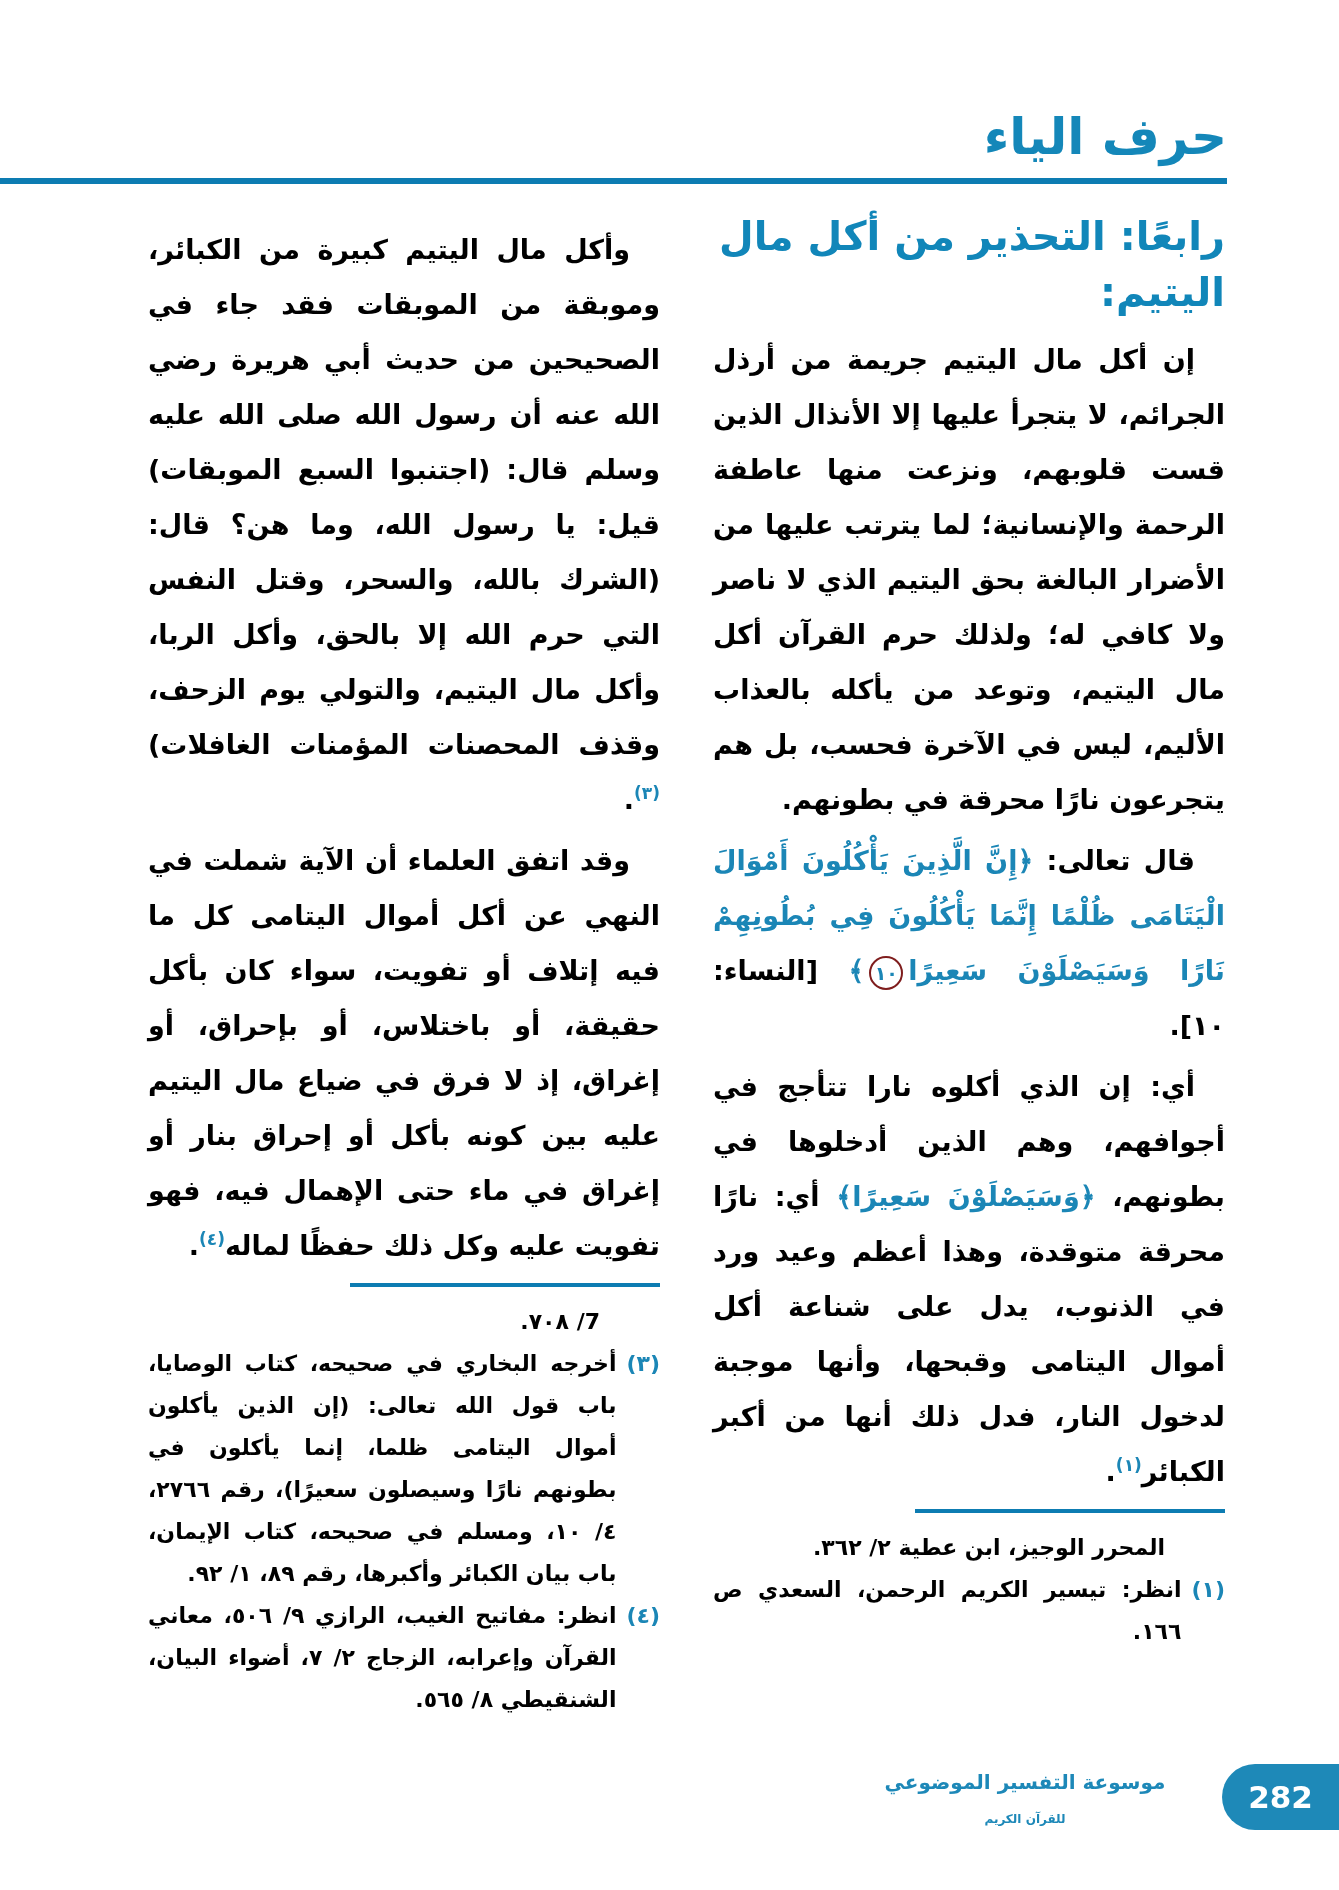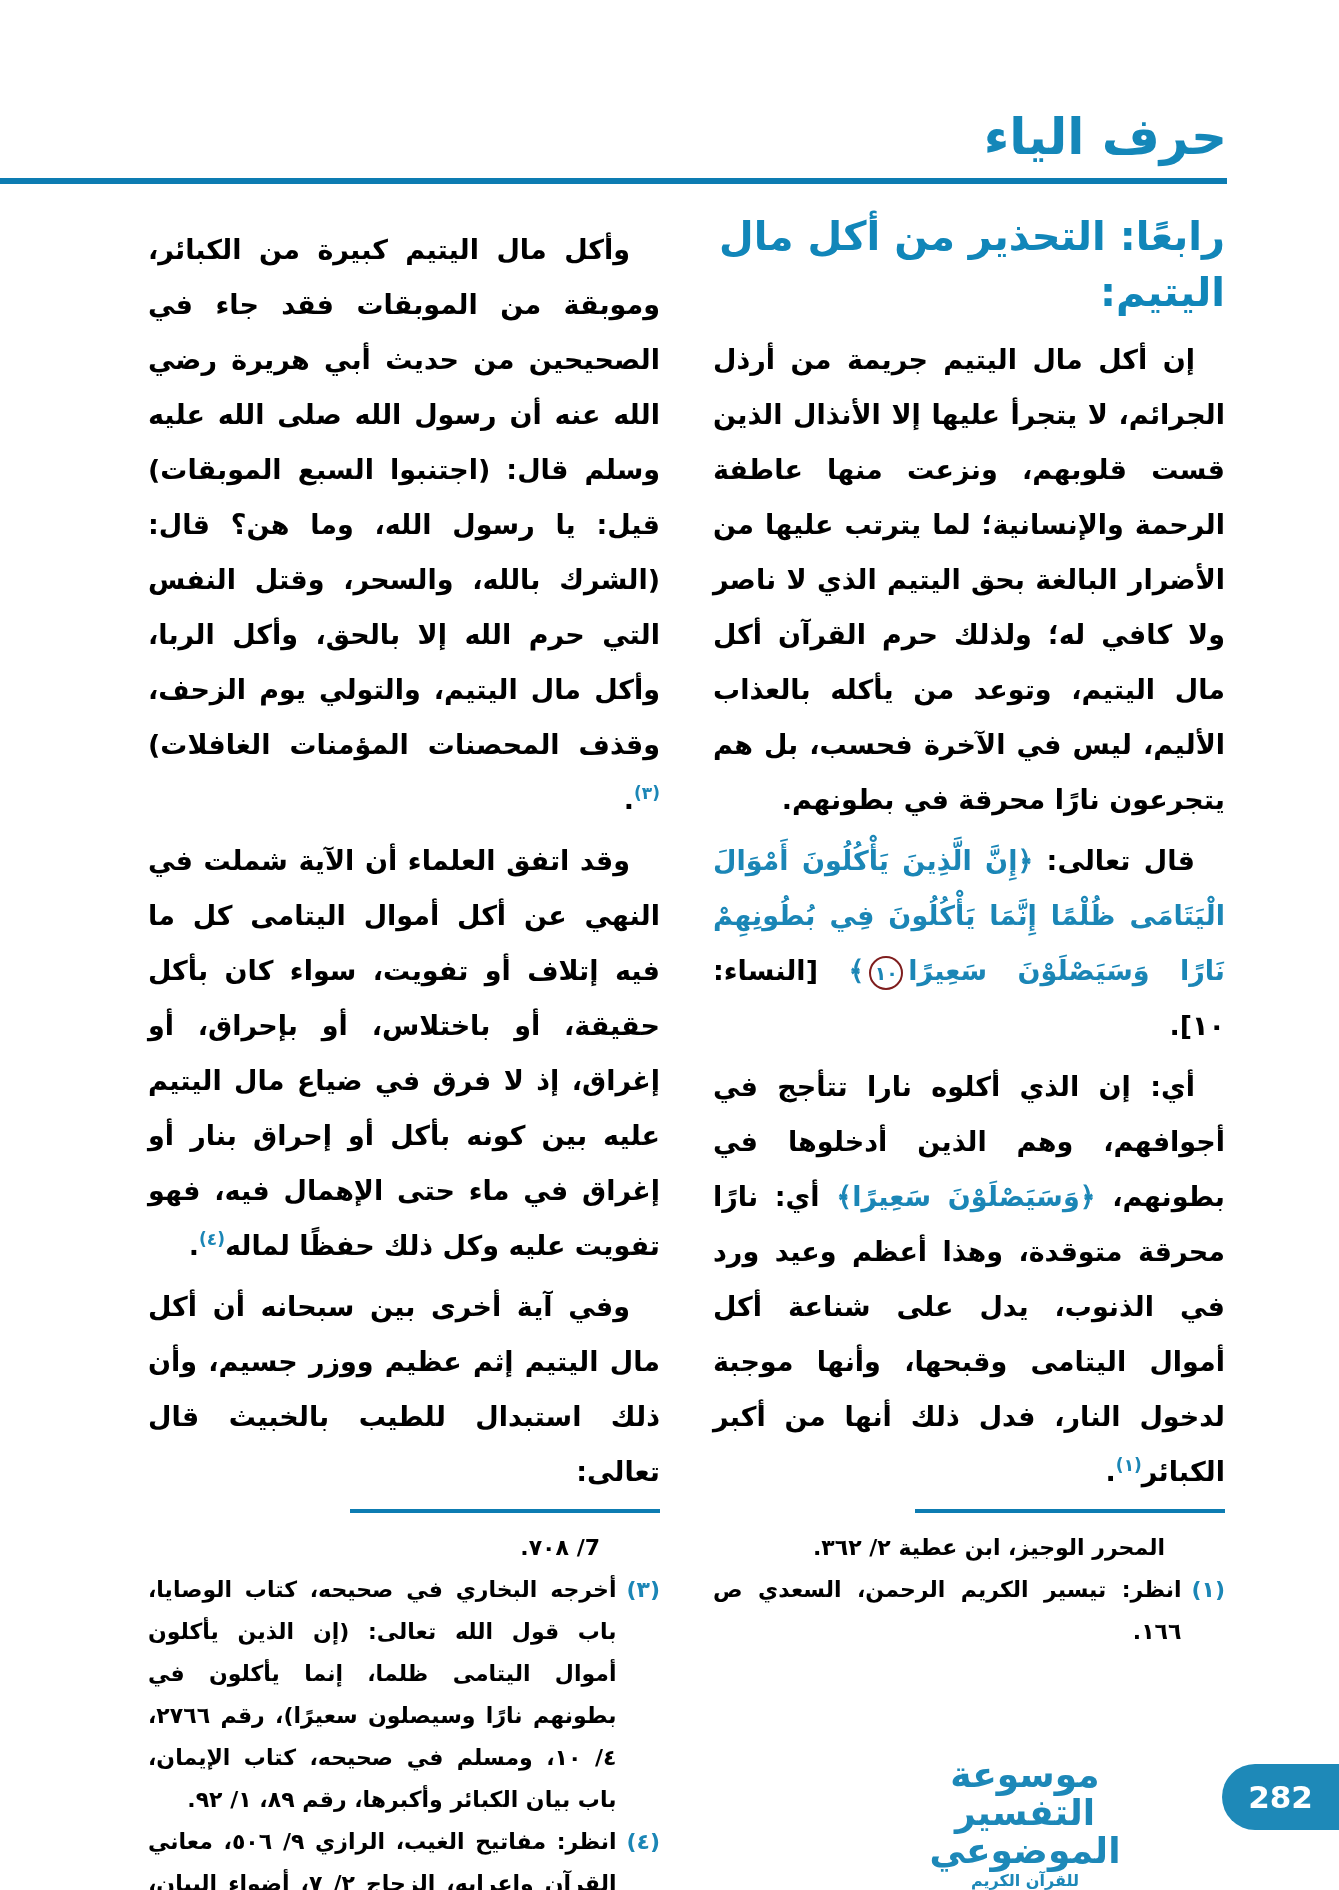--- a/index.html
+++ b/index.html
@@ -49,22 +49,22 @@
   .footnotes{font-size:22px;line-height:42px;font-weight:bold;}
   .fn-cont{text-align:left;padding-right:60px;text-align:right;padding-left:26px;}
   .fnote{display:flex;gap:10px;align-items:flex-start;}
   .fn-num{color:#1b86b6;white-space:nowrap;}
   .fn-text{flex:1;text-align:justify;}
   
   .pub-logo{
     position:absolute;top:1756px;left:880px;width:290px;
     text-align:center;color:#1d88b8;font-weight:bold;direction:rtl;
   }
-  .pub-logo .l1{font-size:36px;line-height:38px;letter-spacing:-1px;}
-  .pub-logo .l2{font-size:16px;line-height:22px;}
+  .pub-logo .l1{font-size:20px;line-height:52px;letter-spacing:-1px;}
+  .pub-logo .l2{font-size:12px;line-height:22px;}
   .page-badge{
     position:absolute;top:1764px;right:0;width:117px;height:66px;
     background:#1e89b8;border-radius:33px 0 0 33px;
     color:#fff;font-size:31px;font-weight:bold;
     display:flex;align-items:center;justify-content:center;
   }
 </style>
 </head>
 <body>
 
@@ -90,21 +90,20 @@
     </div>
 
   </div>
 </section>
 
 <section class="column col-second">
   <p class="para"><span>وأكل مال اليتيم كبيرة من الكبائر، وموبقة من الموبقات فقد جاء في الصحيحين من حديث أبي هريرة رضي الله عنه أن رسول الله صلى الله عليه وسلم قال: (اجتنبوا السبع الموبقات) قيل: يا رسول الله، وما هن؟ قال: (الشرك بالله، والسحر، وقتل النفس التي حرم الله إلا بالحق، وأكل الربا، وأكل مال اليتيم، والتولي يوم الزحف، وقذف المحصنات المؤمنات الغافلات)</span><sup class="fn-ref">(٣)</sup><span>.</span></p>
 
   <p class="para"><span>وقد اتفق العلماء أن الآية شملت في النهي عن أكل أموال اليتامى كل ما فيه إتلاف أو تفويت، سواء كان بأكل حقيقة، أو باختلاس، أو بإحراق، أو إغراق، إذ لا فرق في ضياع مال اليتيم عليه بين كونه بأكل أو إحراق بنار أو إغراق في ماء حتى الإهمال فيه، فهو تفويت عليه وكل ذلك حفظًا لماله</span><sup class="fn-ref">(٤)</sup><span>.</span></p>
 
-  <p class="para"><span>وفي آية أخرى بين سبحانه أن أكل مال اليتيم إثم عظيم ووزر جسيم، وأن ذلك استبدال للطيب بالخبيث قال تعالى:</span></p>
 
   <div class="fn-divider"></div>
   <div class="footnotes">
     <div class="fn-cont">7/ ٧٠٨.</div>
     <div class="fnote">
       <span class="fn-num">(٣)</span>
       <span class="fn-text">أخرجه البخاري في صحيحه، كتاب الوصايا، باب قول الله تعالى: (إن الذين يأكلون أموال اليتامى ظلما، إنما يأكلون في بطونهم نارًا وسيصلون سعيرًا)، رقم ٢٧٦٦، ٤/ ١٠، ومسلم في صحيحه، كتاب الإيمان، باب بيان الكبائر وأكبرها، رقم ٨٩، ١/ ٩٢.</span>
     </div>
     <div class="fnote">
       <span class="fn-num">(٤)</span>

